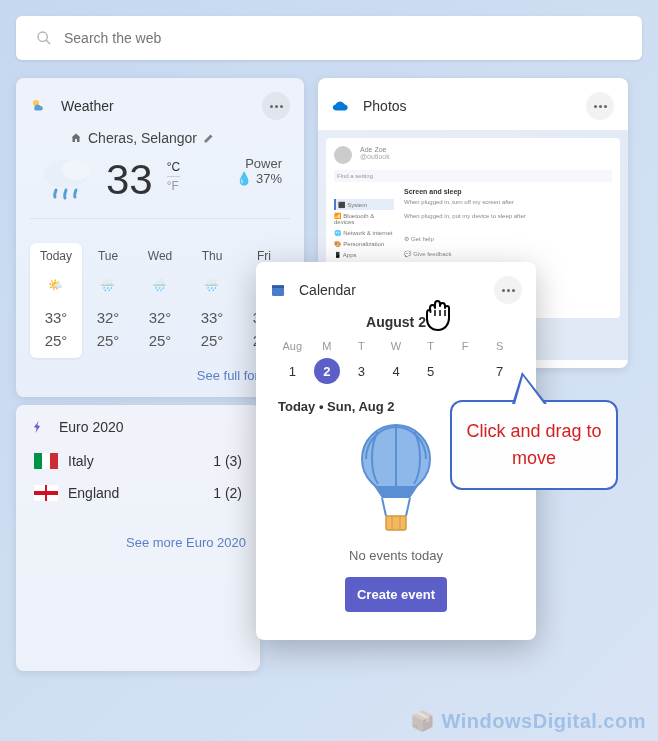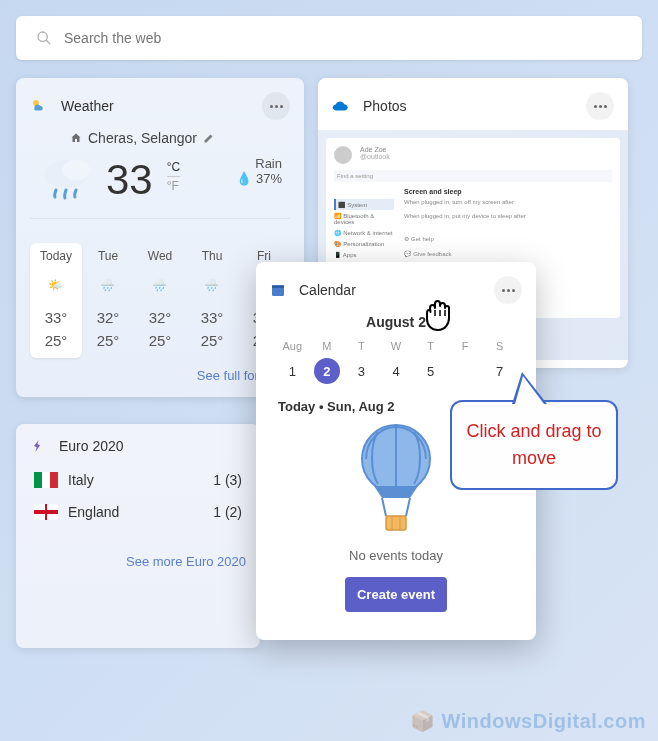--- a/index.html
+++ b/index.html
@@ -34,21 +34,21 @@
 .photo-preview{width:100%;height:230px;background:linear-gradient(135deg,#e8eef7,#dfe8f5);position:relative;margin-top:4px}
 .settings-mock{position:absolute;top:8px;left:8px;right:8px;height:180px;background:#fff;border-radius:4px;padding:8px;font-size:7px;color:#888}
 .mock-header{display:flex;gap:8px;margin-bottom:6px}
 .mock-avatar{width:18px;height:18px;border-radius:50%;background:#ccc}
 .mock-crumb{font-size:9px;color:#666;margin-left:70px;margin-top:-20px}
 .mock-sidebar{float:left;width:60px}
 .mock-sidebar div{padding:2px 0;font-size:6px;color:#777}
 .mock-sidebar .sel{background:#e3ecf7;border-left:2px solid #4a7cc9;padding-left:2px}
 .mock-main{margin-left:70px}
 .mock-item{padding:4px 0;font-size:6px;color:#888;display:flex;gap:4px}
-.euro{width:244px;margin-top:27px;height:224px;background:linear-gradient(180deg,#f0f3fa,#edf1f9)}
+.euro{width:244px;margin-top:8px;height:266px;background:linear-gradient(180deg,#f0f3fa,#edf1f9)}
 .euro-row{display:flex;justify-content:space-between;align-items:center;padding:8px 4px;font-size:14px;color:#333}
 .team{display:flex;align-items:center;gap:10px}
 .flag{width:24px;height:16px}
 .flag-it{background:linear-gradient(90deg,#009246 33%,#fff 33% 66%,#ce2b37 66%)}
 .flag-en{background:#fff;position:relative}
 .flag-en:before{content:'';position:absolute;top:0;left:45%;width:10%;height:100%;background:#ce1124}
 .flag-en:after{content:'';position:absolute;left:0;top:40%;width:100%;height:20%;background:#ce1124}
 .see-more{text-align:right;color:#5b7fc7;font-size:13px;margin-top:26px;cursor:pointer}
 .calendar{position:absolute;top:262px;left:256px;width:280px;background:#fff;z-index:10;box-shadow:0 8px 32px rgba(0,0,0,0.25)}
 .cal-month{text-align:center;font-size:14px;font-weight:600;color:#333;margin:6px 0}
@@ -116,21 +116,21 @@
             <path d="M18 34c-1 3-2 5-1 7" stroke="#5a9fd4" stroke-width="3" stroke-linecap="round" fill="none"></path>
             <path d="M28 34c-1 3-2 6-1 8" stroke="#5a9fd4" stroke-width="3" stroke-linecap="round" fill="none"></path>
             <path d="M38 34c-1 3-2 5-1 7" stroke="#5a9fd4" stroke-width="3" stroke-linecap="round" fill="none"></path>
           </svg>
         <span class="temp-big">33</span>
         <div class="units">
           <span class="unit-c">°C</span>
           <span class="unit-f">°F</span>
         </div>
         <div class="rain-info">
-          <div>Rain</div>
+          <div>Power</div>
           <div>💧 <span>37%</span></div>
         </div>
       </div>
       <div class="forecast">
         <div class="day today">
             <div class="day-name">Today</div>
             <div class="day-icon">🌤️</div>
             <div class="day-temp"><span>33°</span><br><span>25°</span></div>
           </div>
         <div class="day">

